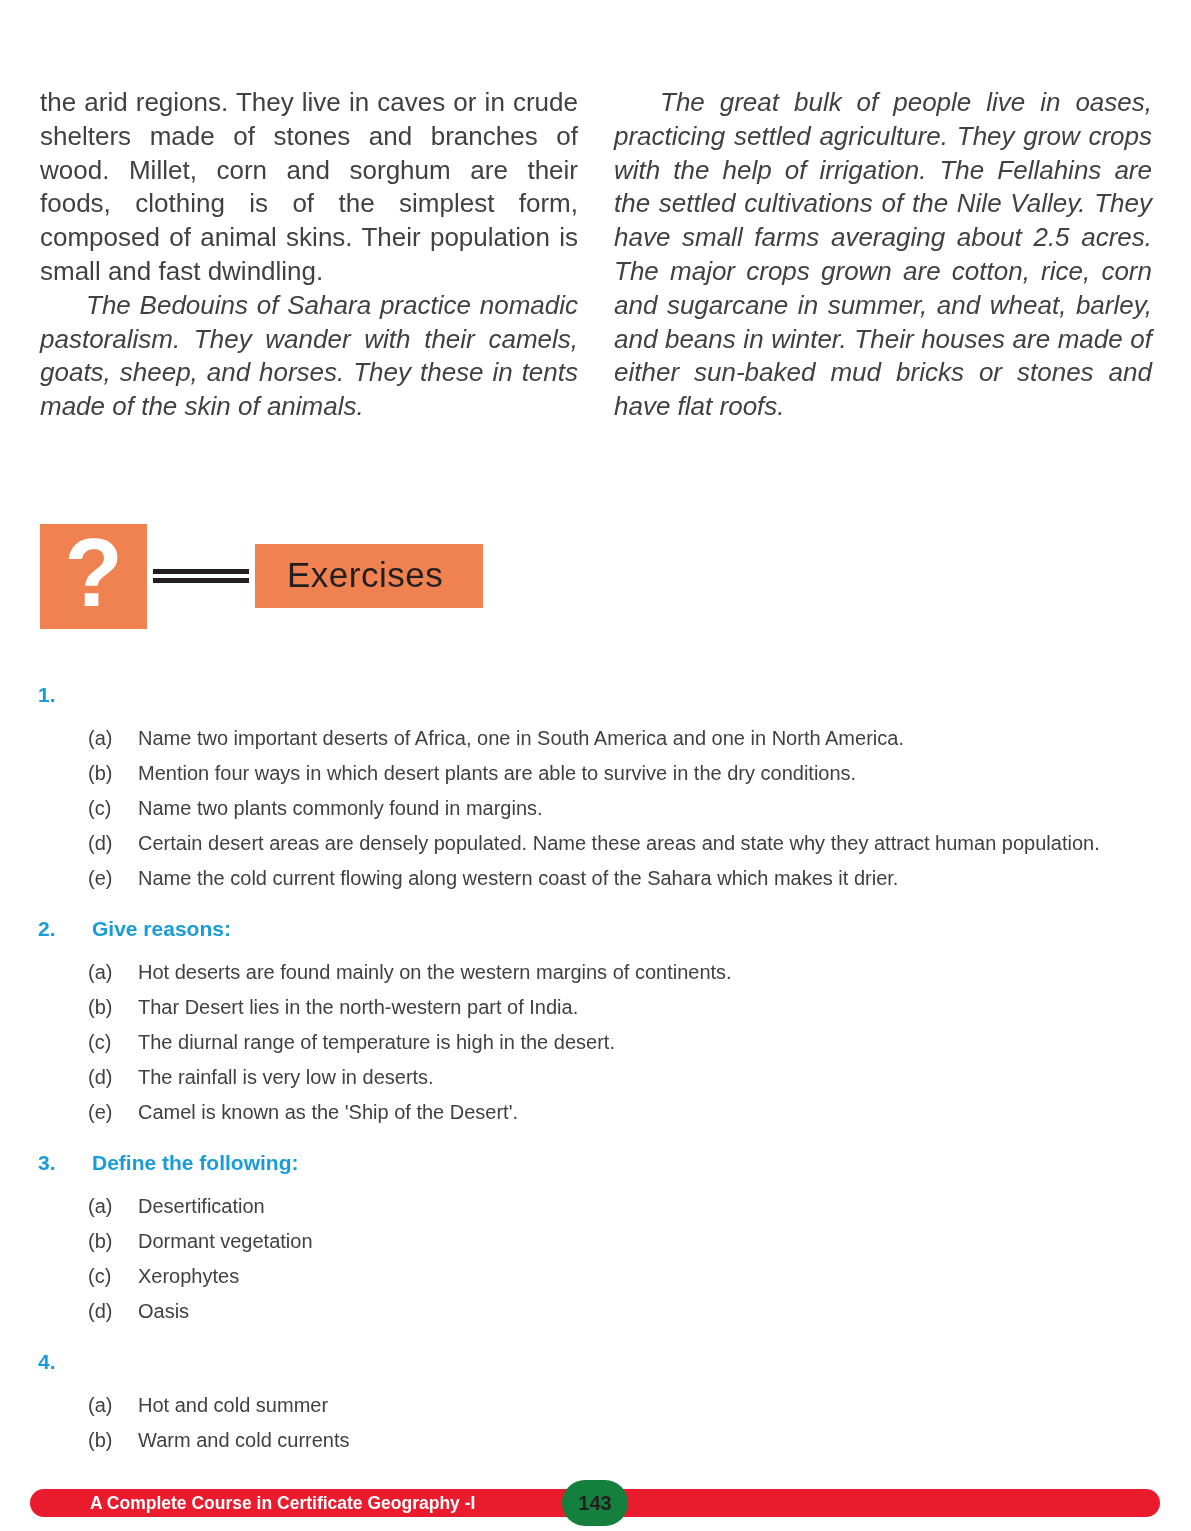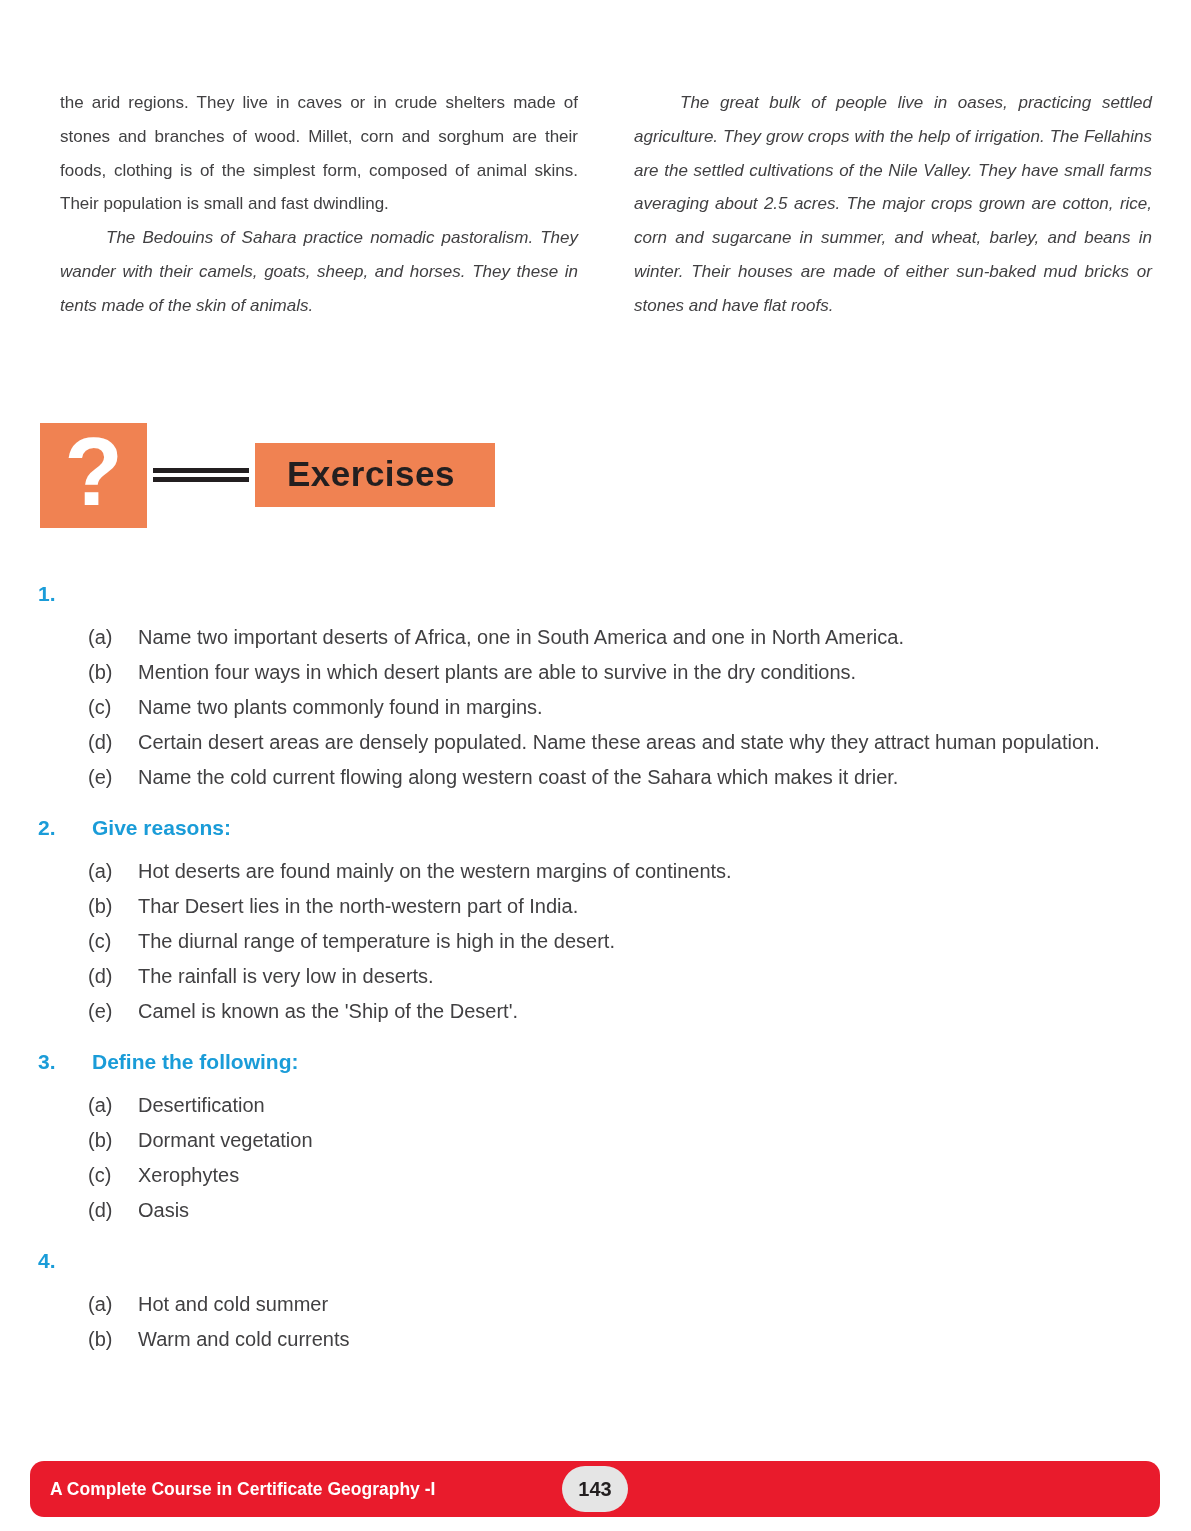--- a/index.html
+++ b/index.html
@@ -15,24 +15,23 @@
   }
 
   
   .columns {
     display: flex;
     gap: 36px;
     padding: 86px 39px 0 40px;
   }
   .col {
     flex: 1;
-    font-size: 17px;
+    font-size: 26px;
     line-height: 33.8px;
     text-align: justify;
-    margin-left: 20px;
   }
   .col p { margin: 0; }
   .col p.indent { text-indent: 46px; font-style: italic; }
 
   
   .exercises-banner {
     display: flex;
     align-items: center;
     margin: 100px 0 0 40px;
     height: 105px;
@@ -54,21 +53,21 @@
     height: 14px;
     border-top: 5px solid #231F20;
     border-bottom: 5px solid #231F20;
     margin-left: 6px;
     margin-right: 6px;
   }
   .ex-title-box {
     background: #F08252;
     color: #231F20;
     font-size: 35px;
-    font-weight: bold;
+    font-weight: normal;
     padding: 11px 40px 13px 32px;
     letter-spacing: 0.5px;
   }
 
   
   .sections {
     margin: 48px 40px 0 38px;
     font-size: 20px;
   }
   .section-heading {
@@ -90,38 +89,39 @@
     margin-left: 50px;
   }
   .item-text { flex: 1; }
 
   
   .footer {
     position: absolute;
     left: 30px;
     right: 31px;
     bottom: 14px;
-    height: 56px;
+    height: 28px;
     background: #E91B2C;
     border-radius: 14px;
     display: flex;
     align-items: center;
+    padding-left: 40px;
   }
   .footer-text {
     color: #ffffff;
     font-weight: bold;
     font-size: 17.5px;
     padding-left: 20px;
   }
   .page-badge {
     position: absolute;
     left: 50%;
     top: 50%;
     transform: translate(-50%, -50%);
-    background: #e5e5e5;
+    background: #15803d;
     width: 66px;
     height: 46px;
     border-radius: 23px;
     display: flex;
     align-items: center;
     justify-content: center;
     font-weight: bold;
     font-size: 20px;
     color: #231F20;
   }

